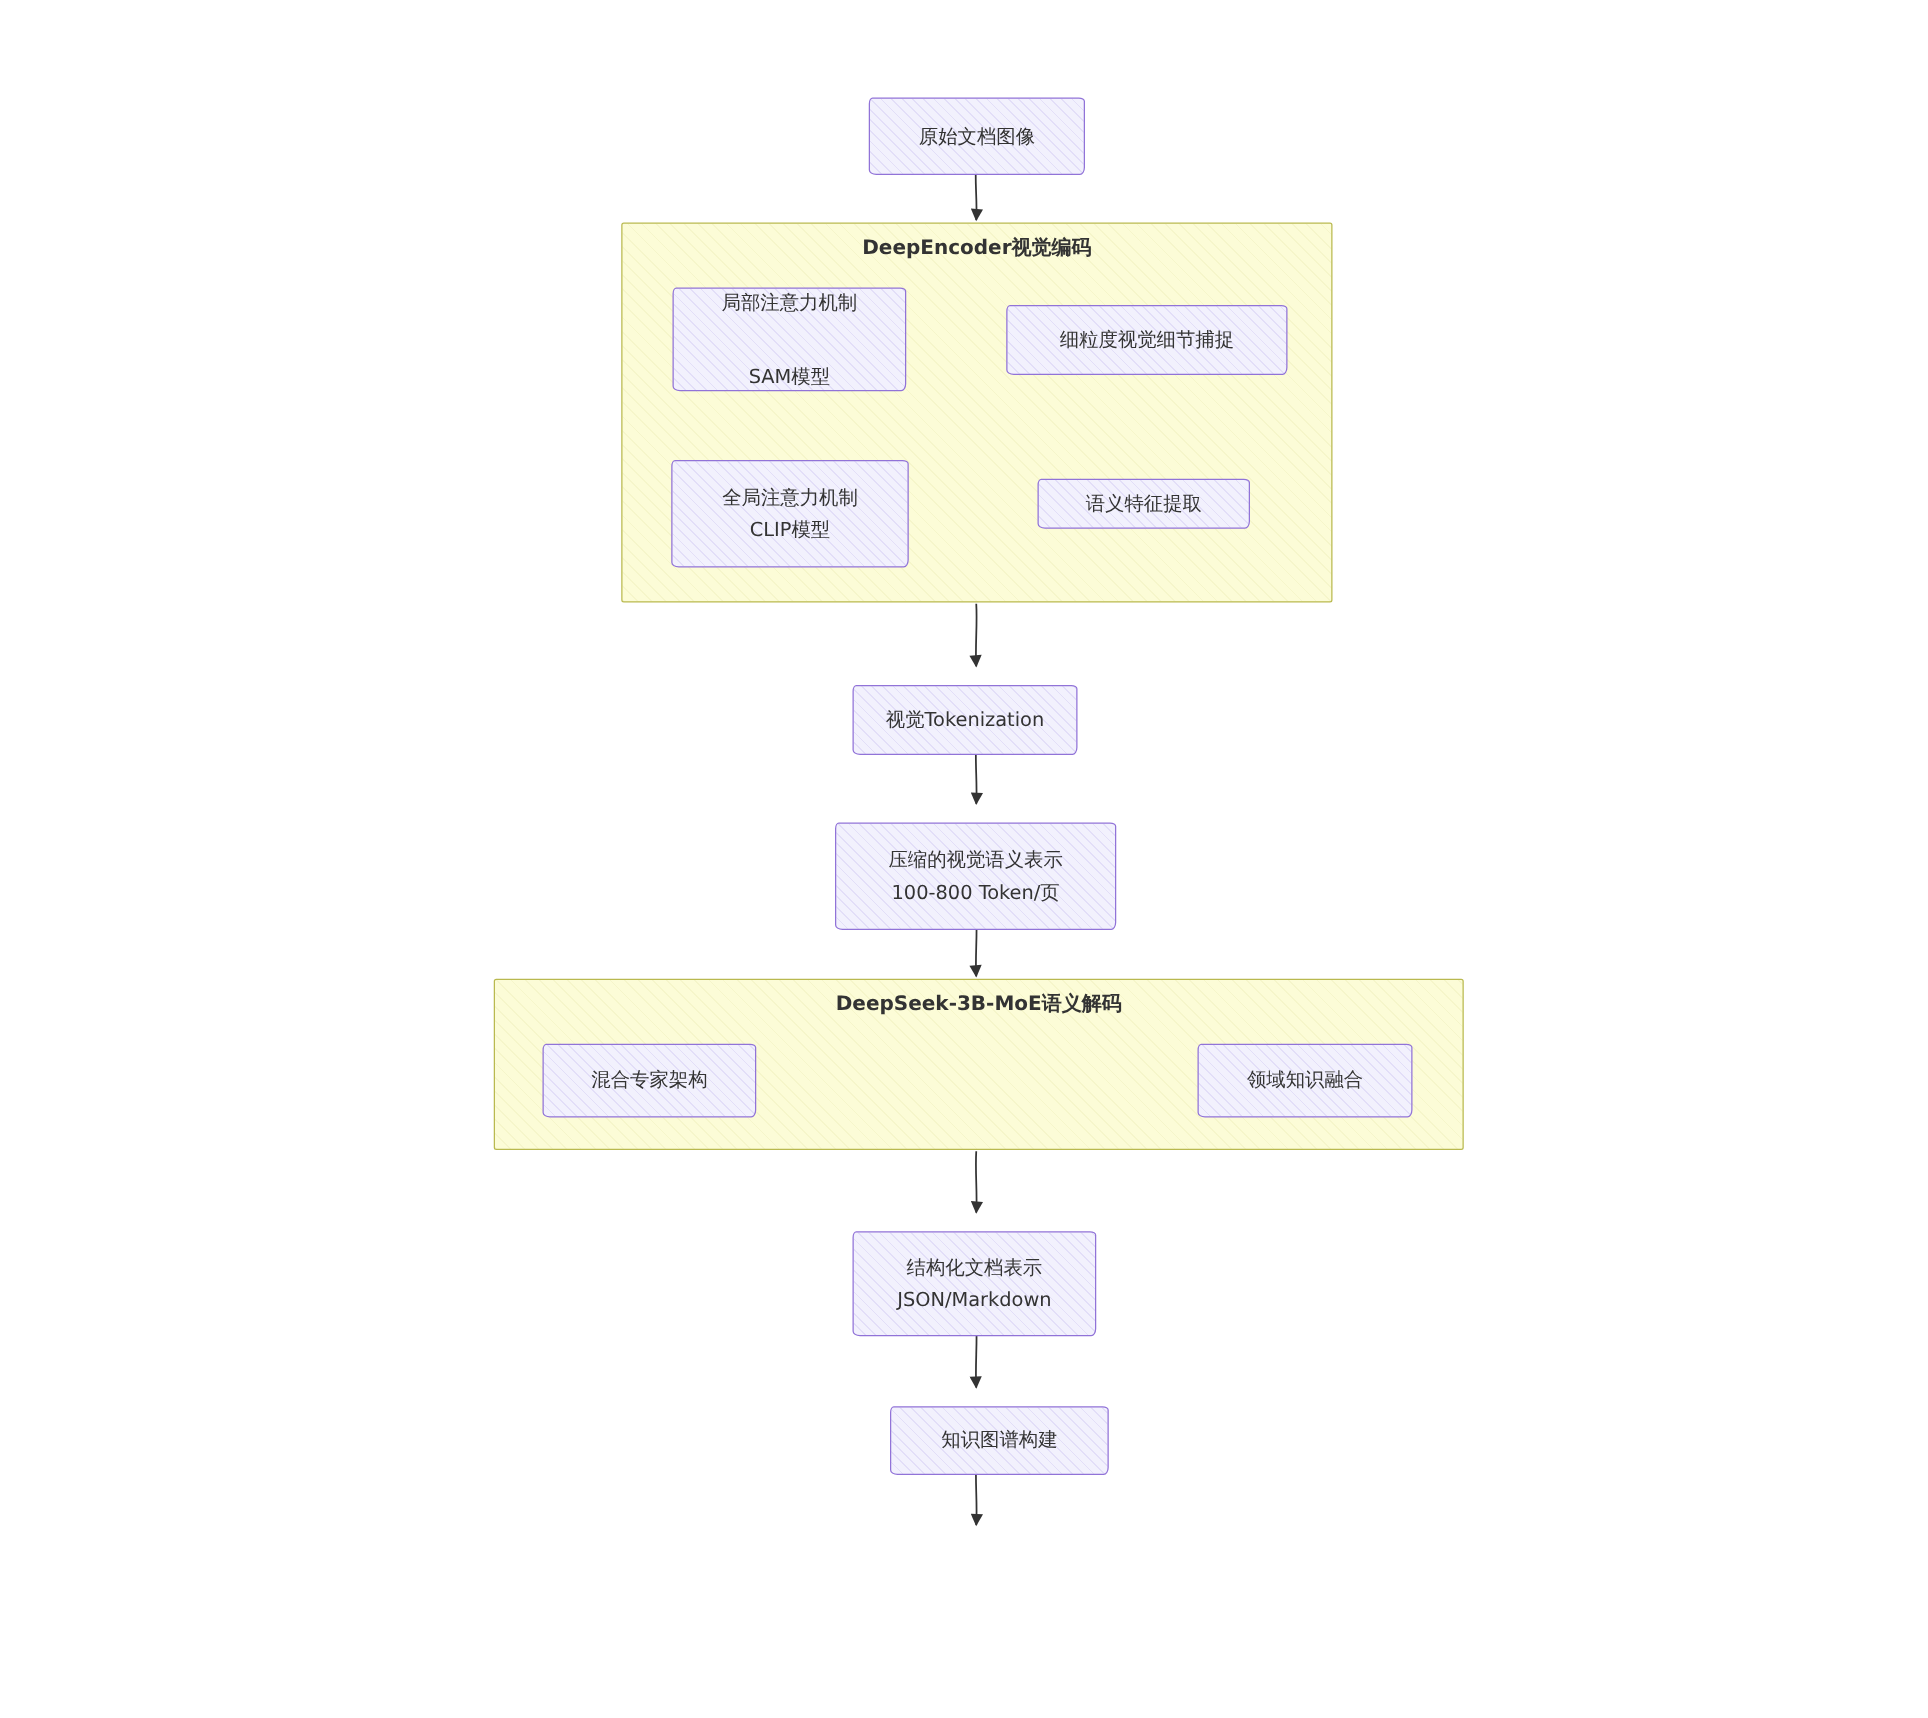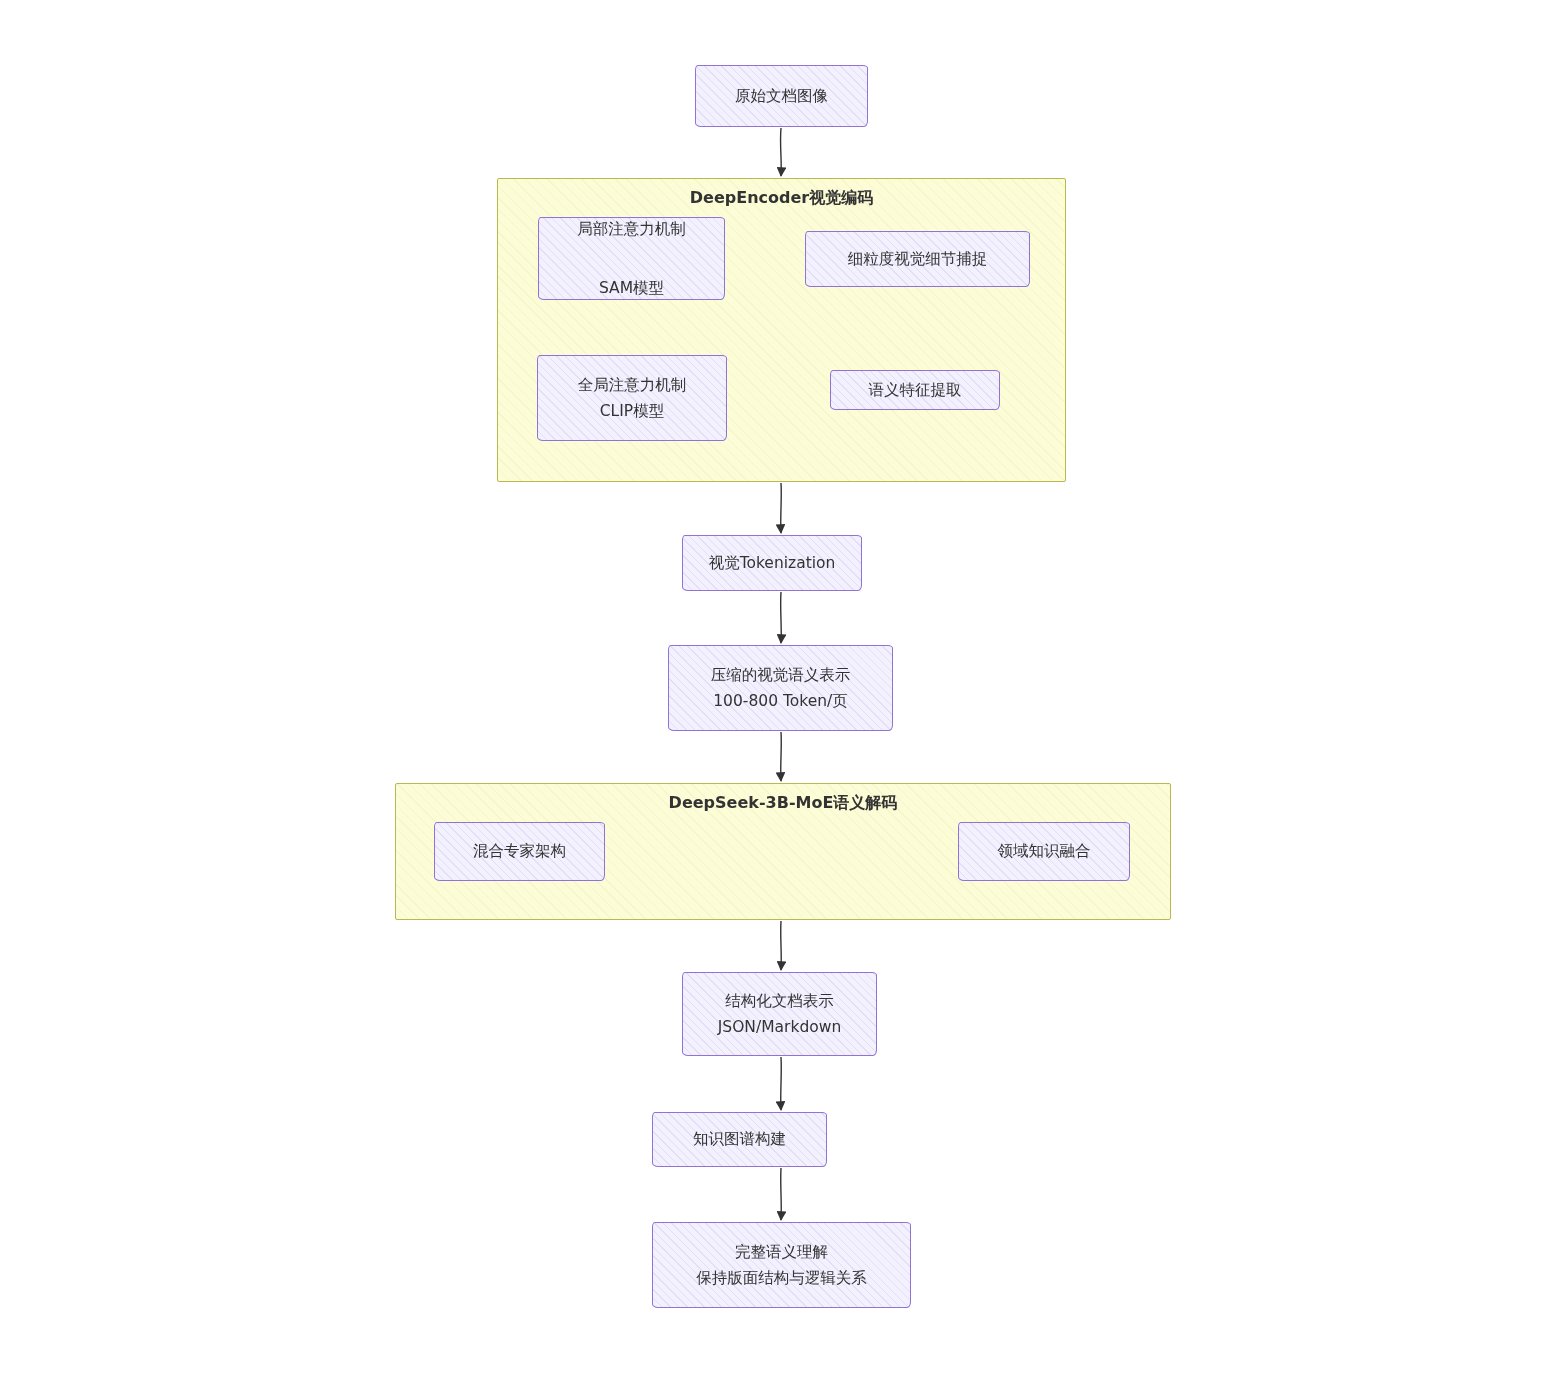--- a/index.html
+++ b/index.html
@@ -35,20 +35,21 @@
     border-radius: 3px 5px 4px 6px / 5px 3px 6px 4px;
     background-color: #f2f1fd;
     background-image: repeating-linear-gradient(
       45deg,
       rgba(146, 125, 222, 0.16) 0px,
       rgba(146, 125, 222, 0.16) 1px,
       transparent 1px,
       transparent 6px
     );
     padding: 4px 10px;
+    margin-top: 13px;
   }
   .node span { display: block; }
   .container {
     position: absolute;
     border: 1.6px solid #b9b94f;
     border-radius: 2px;
     background-color: #fcfcd7;
     background-image: repeating-linear-gradient(
       45deg,
       rgba(190, 190, 90, 0.10) 0px,
@@ -138,22 +139,18 @@
 
   <div class="node" style="left:958px; top:822px; width:172px; height:59px;">
     <span>领域知识融合</span>
   </div>
 
   <div class="node" style="left:682px; top:972px; width:195px; height:84px;">
     <span>结构化文档表示</span>
     <span>JSON/Markdown</span>
   </div>
 
-  <div class="node" style="left:652px; top:1112px; width:175px; height:55px;">
+  <div class="node" style="left:712px; top:1112px; width:175px; height:55px;">
     <span>知识图谱构建</span>
   </div>
 
-  <div class="node" style="left:652px; top:1222px; width:259px; height:86px;">
-    <span>完整语义理解</span>
-    <span>保持版面结构与逻辑关系</span>
-  </div>
 
 </div>
 
 </body></html>

